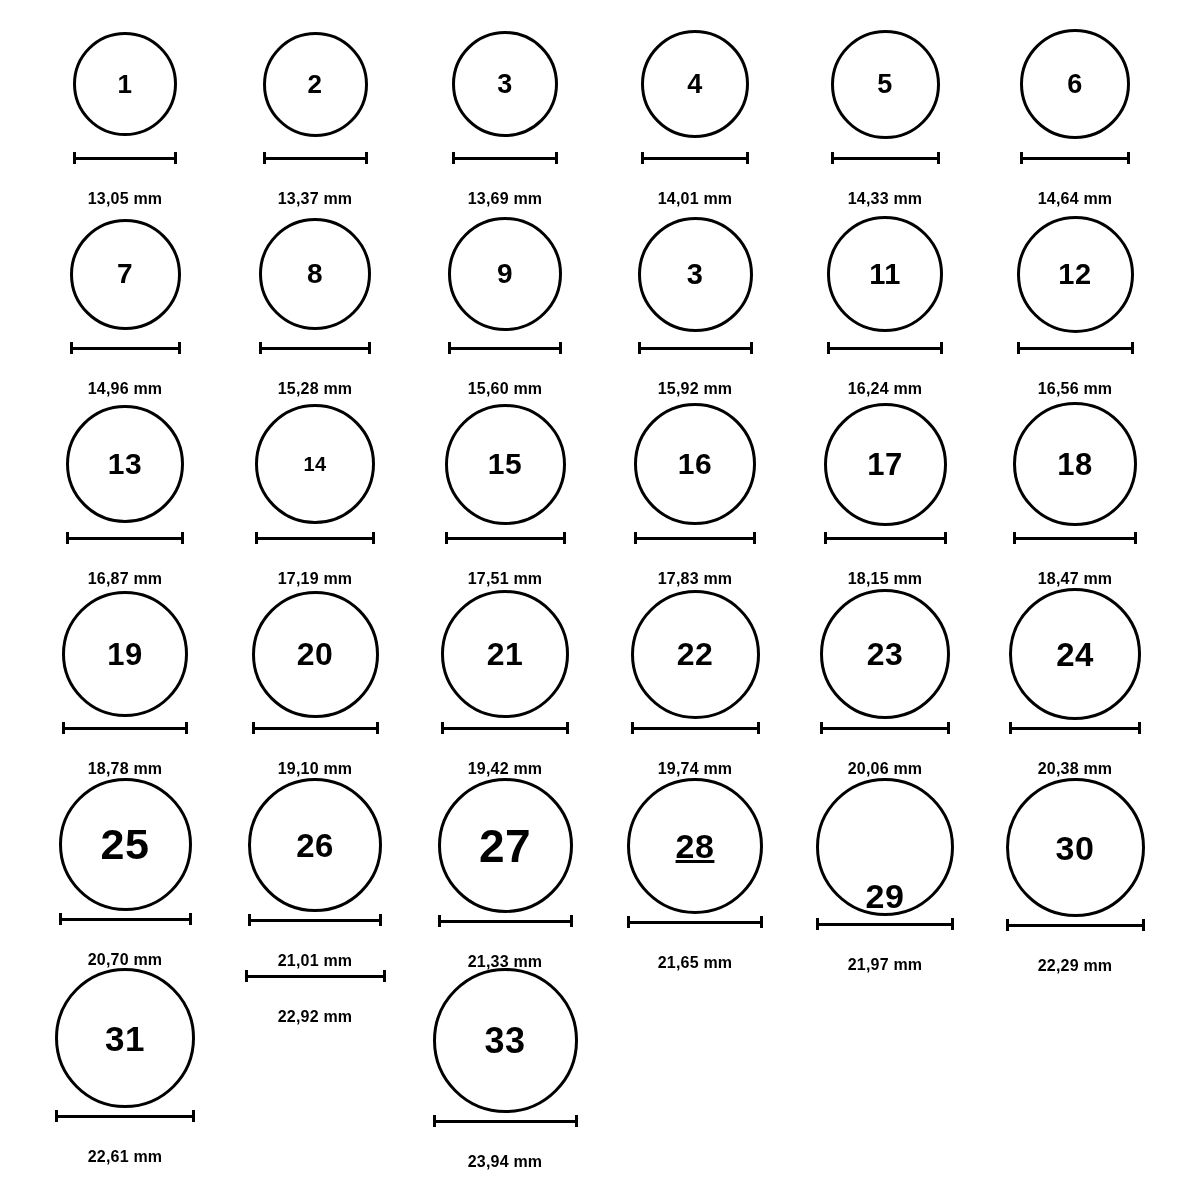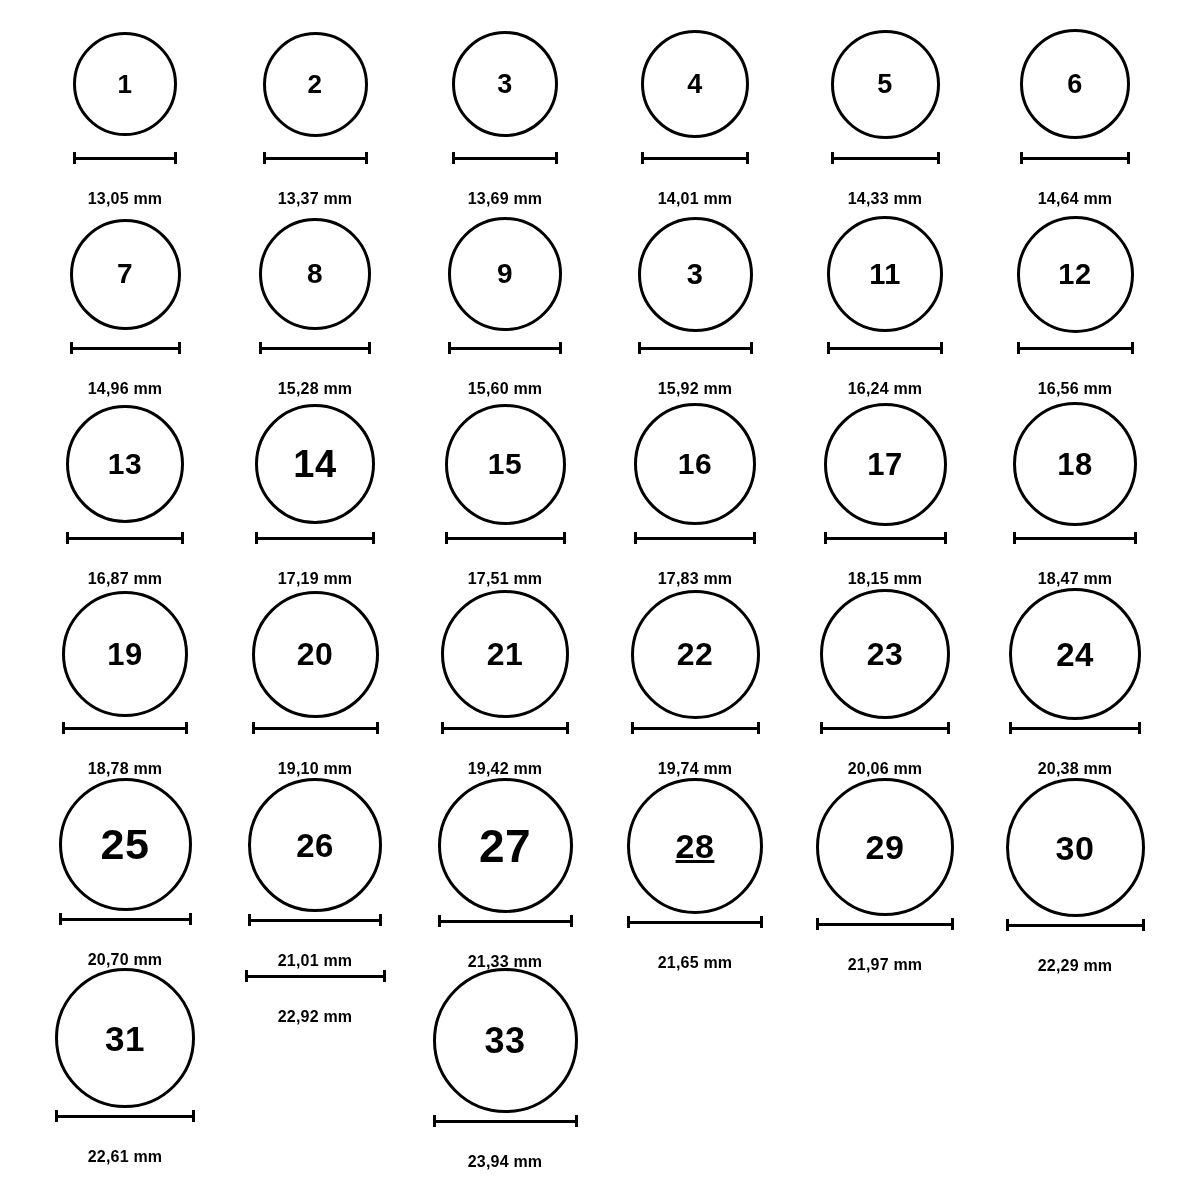--- a/index.html
+++ b/index.html
@@ -289,21 +289,21 @@
             <div class="bar"></div>
             <div class="tick left"></div>
             <div class="tick right"></div>
           </div>
           <div class="mm-label">16,87 mm</div>
         </div>
       </div>
       <div class="cell">
         <div class="circle-wrap">
           <div class="circle" style="width: 120px; height: 120px;">
-            <span class="size-num" style="font-size: 38px;">14</span>
+            <span class="size-num" style="font-size: 20px;">14</span>
           </div>
         </div>
         <div class="measure">
           <div class="caliper" style="width: 120px;">
             <div class="bar"></div>
             <div class="tick left"></div>
             <div class="tick right"></div>
           </div>
           <div class="mm-label">17,19 mm</div>
         </div>
@@ -513,21 +513,21 @@
           <div class="caliper" style="width: 136px;">
             <div class="bar"></div>
             <div class="tick left"></div>
             <div class="tick right"></div>
           </div>
           <div class="mm-label">21,65 mm</div>
         </div>
       </div>
       <div class="cell">
         <div class="circle-wrap">
-          <div class="circle" style="width: 138px; height: 138px;">
+          <div class="circle" style="width: 138px; height: 138px; align-items: flex-end;">
             <span class="size-num" style="font-size: 34px;">29</span>
           </div>
         </div>
         <div class="measure">
           <div class="caliper" style="width: 138px;">
             <div class="bar"></div>
             <div class="tick left"></div>
             <div class="tick right"></div>
           </div>
           <div class="mm-label">21,97 mm</div>

